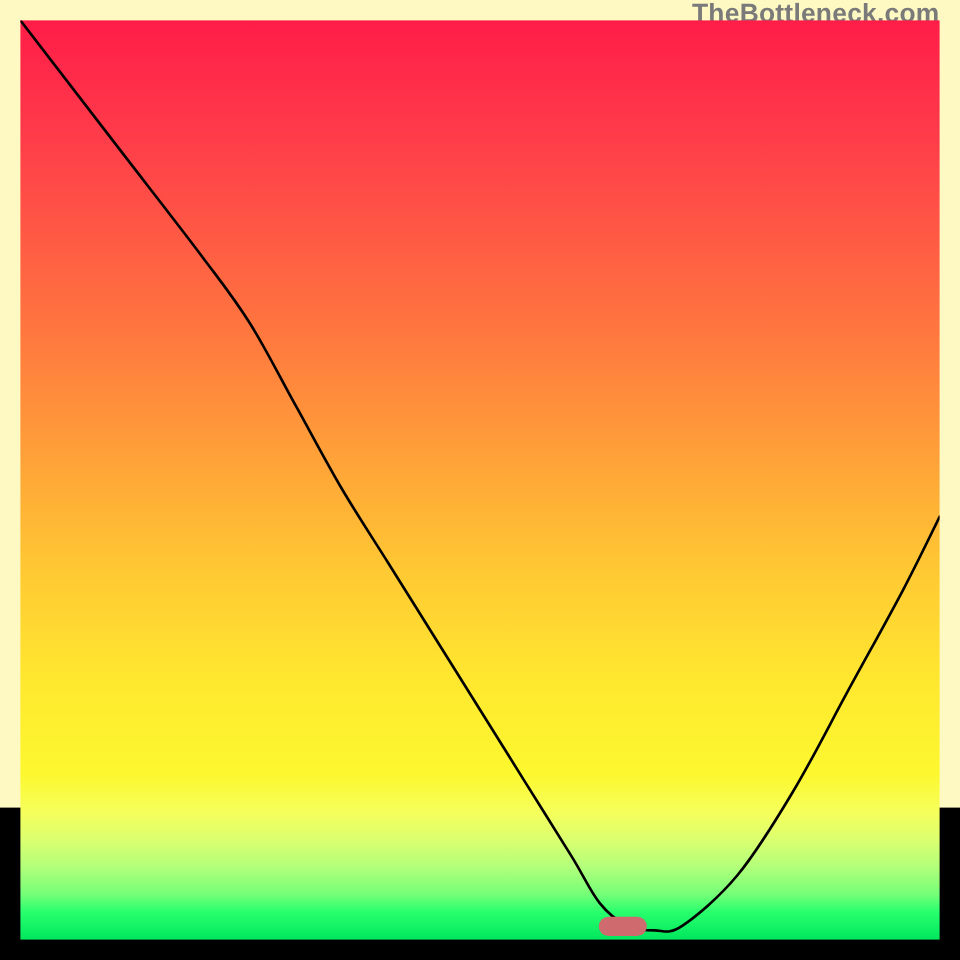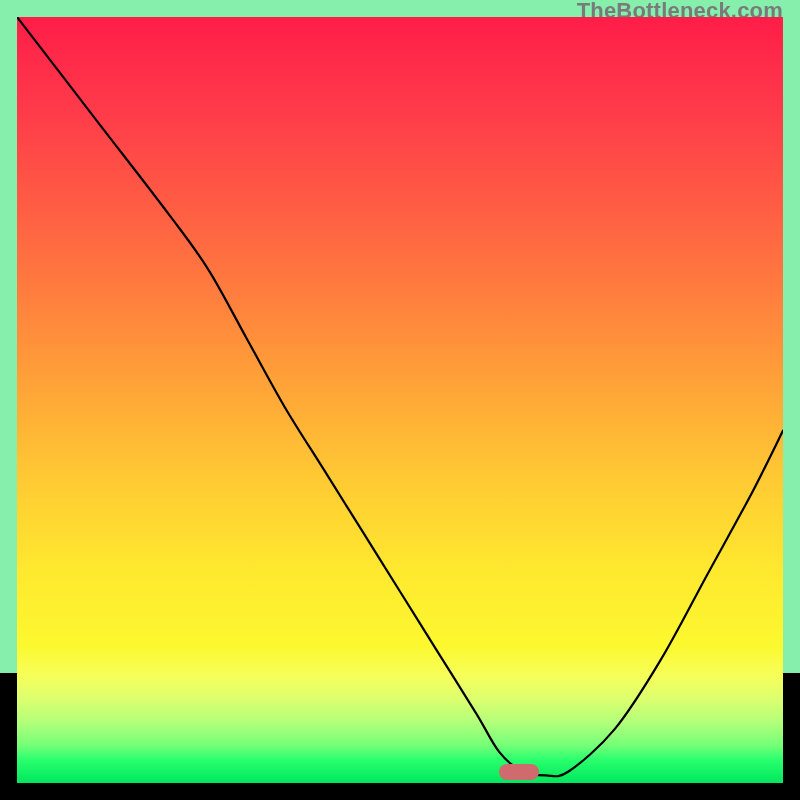--- a/index.html
+++ b/index.html
@@ -8,21 +8,21 @@
     width: 800px;
     height: 800px;
     background: #000;
     overflow: hidden;
     font-family: Arial, Helvetica, sans-serif;
   }
   .frame {
     position: relative;
     width: 800px;
     height: 673px;
-    background: #86efac;
+    background: #fef9c3;
   }
   .plot-area {
     position: absolute;
     left: 17px;
     top: 17px;
     width: 766px;
     height: 766px;
     
     background: linear-gradient(
       to bottom,

